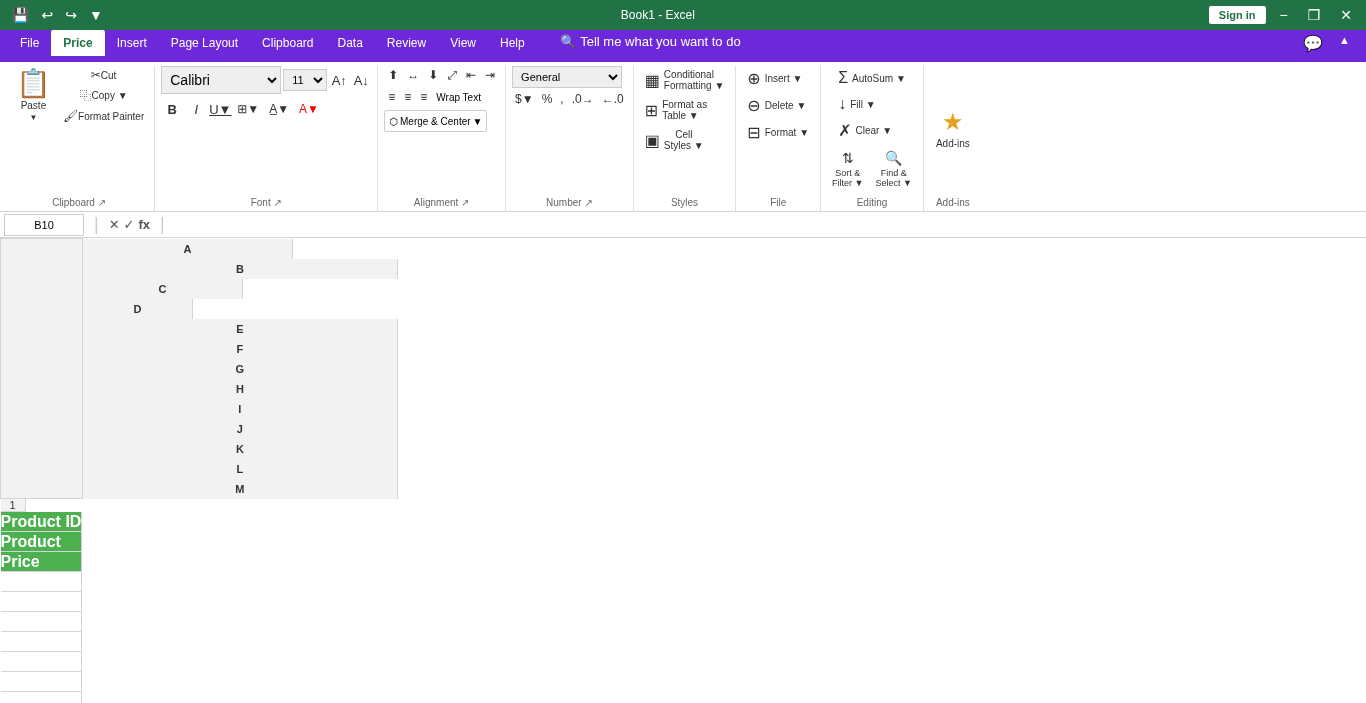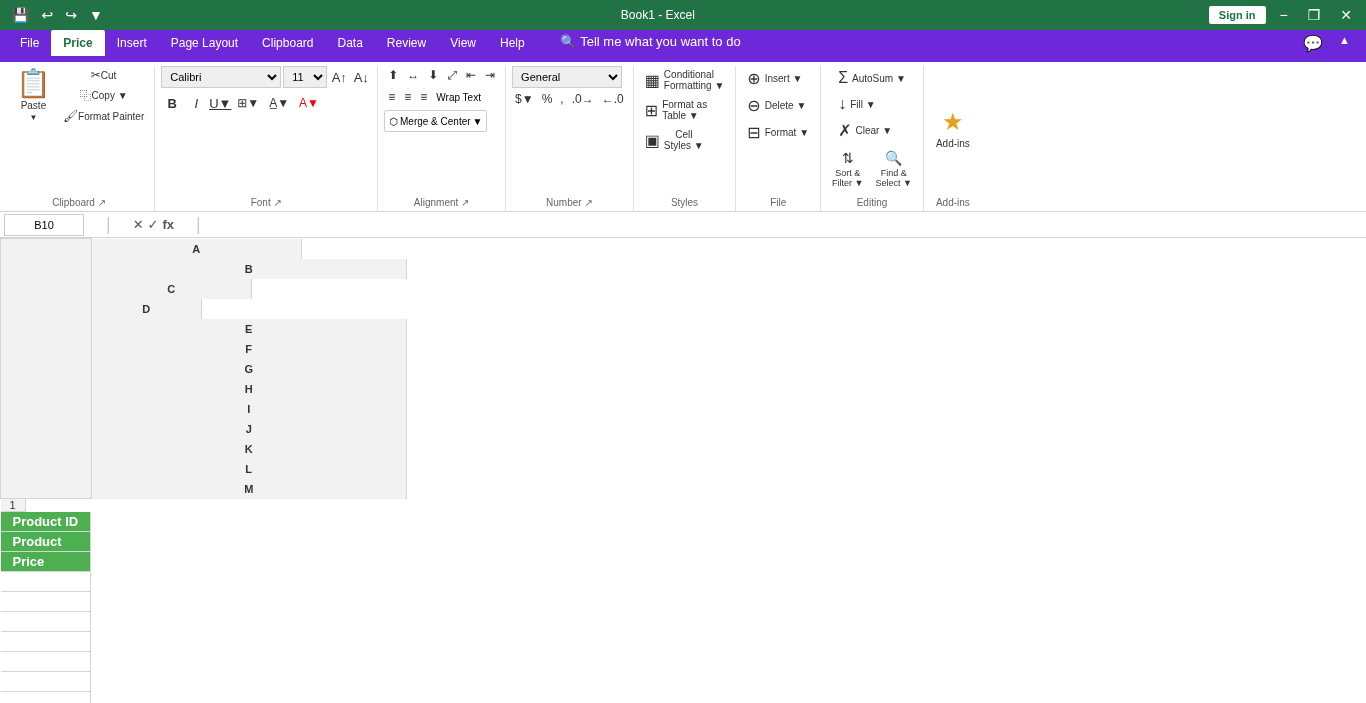--- a/index.html
+++ b/index.html
@@ -102,21 +102,21 @@
       cursor: pointer;
       border: none;
       background: none;
       border-radius: 2px;
       font-size: 12px;
       color: #333;
     }
 
     
     .font-select {
-      width: 120px; height: 22px; font-size: 11px;
+      width: 120px; height: 28px; font-size: 14px;
       border: 1px solid #ccc; padding: 1px 4px;
     }
     .font-size-select {
       width: 44px; height: 22px; font-size: 11px;
       border: 1px solid #ccc; padding: 1px 4px;
     }
     .font-row1 { display: flex; align-items: center; gap: 2px; margin-bottom: 2px; }
     .font-row2 { display: flex; align-items: center; gap: 2px; }
 
     .bold-btn { font-weight: bold; font-size: 13px; width: 22px; height: 22px; }
@@ -127,21 +127,21 @@
     
     .number-select { width: 110px; height: 22px; font-size: 11px; border: 1px solid #ccc; padding: 1px 4px; }
 
     
     .formula-bar {
       display: flex;
       align-items: center;
       height: 26px;
       border-bottom: 1px solid #d4d4d4;
       padding: 0 4px;
-      gap: 20px;
+      gap: 8px;
     }
     .cell-ref-box {
       width: 80px; height: 22px; border: 1px solid #ccc;
       font-size: 11px; padding: 2px 4px; text-align: center;
     }
     .formula-icons { display: flex; gap: 4px; align-items: center; }
     .formula-icon { cursor: pointer; color: #555; font-size: 13px; }
     .formula-input {
       flex: 1; height: 22px; border: none; outline: none;
       font-size: 12px; font-family: Consolas, monospace; padding: 0 4px;
@@ -166,22 +166,22 @@
       display: flex;
       align-items: center;
       justify-content: center;
       font-size: 11px;
       color: #333;
       cursor: pointer;
     }
     .cell {
       border-right: 1px solid #d4d4d4;
       border-bottom: 1px solid #d4d4d4;
-      font-size: 13px;
-      padding: 0 12px;
+      font-size: 16px;
+      padding: 0 0;
       display: flex;
       align-items: center;
       overflow: hidden;
       white-space: nowrap;
       cursor: cell;
     }
     .cell.header-green { background: #4caf50; color: #fff; font-weight: 600; }
 
     
     .large-btn {

